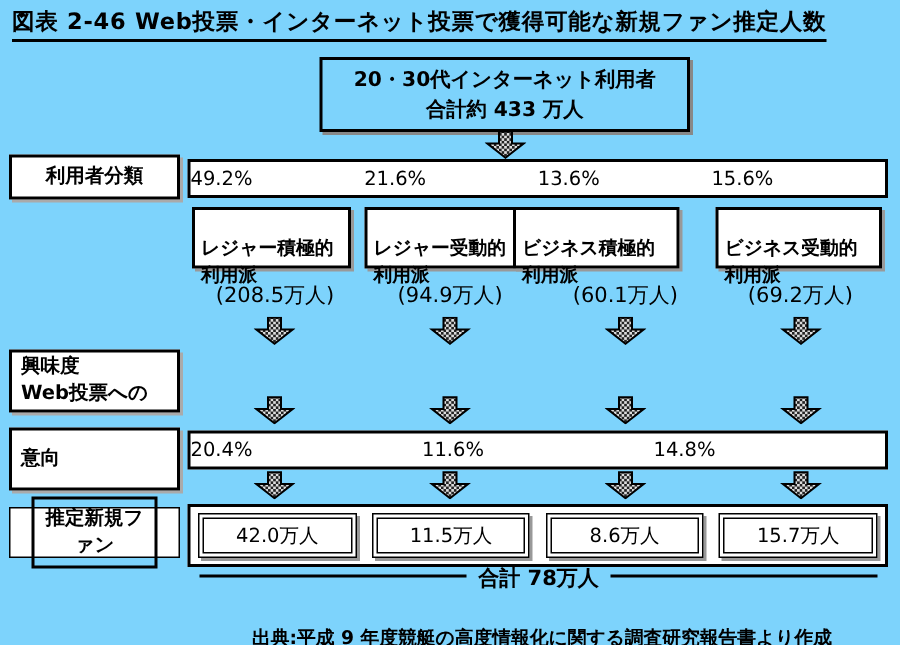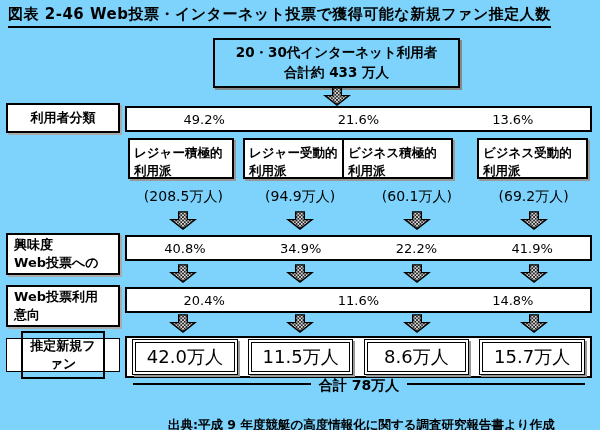--- a/index.html
+++ b/index.html
@@ -22,38 +22,38 @@
     font-size:13px;font-weight:bold;box-shadow:2px 2px 0 #aaa;background:#fff;
     display:flex;flex-direction:column;justify-content:center;padding:2px 6px;line-height:1.35;
   }
   .label-box.center{align-items:center;text-align:center;}
   .label-box.dbl{border:1px solid #000;padding:14px;}
   .label-box.dbl .inner{border:2px solid #000;padding:4px 2px;text-align:center;}
   .wide-box{
     position:absolute;left:125px;width:467px;height:26px;border:2px solid #000;
     box-sizing:border-box;display:flex;align-items:center;background:#fff;
   }
-  .wide-box .cell{flex:1;text-align:center;font-size:13px;}
+  .wide-box .cell{flex:1;font-size:13px;}
   .cat-box{
     position:absolute;top:138px;height:41px;border:2px solid #000;box-sizing:border-box;
-    font-size:12.5px;font-weight:bold;line-height:1.4;padding:4px 4px;background:#fff;
+    font-size:12.5px;font-weight:bold;line-height:1.4;padding:16px 4px;background:#fff;
     box-shadow:2px 2px 0 #999;
   }
   .count-row{
     position:absolute;left:125px;top:188px;width:467px;display:flex;
   }
   .count-row .cell{flex:1;text-align:center;font-size:14px;}
   .arrow{position:absolute;width:28px;height:19px;}
   .est-outer{
     position:absolute;left:125px;top:336px;width:467px;height:42px;border:2px solid #000;
     box-sizing:border-box;display:flex;align-items:center;background:#fff;
   }
   .est-outer .cell{flex:1;display:flex;justify-content:center;}
   .val-box{border:1px solid #000;padding:2px;width:86%;box-shadow:2px 2px 0 #999;background:#fff;}
-  .val-box .inner{border:1px solid #000;text-align:center;font-size:18px;padding:2px 0;}
+  .val-box .inner{border:1px solid #000;text-align:center;font-size:13px;padding:2px 0;}
   .total-row{
     position:absolute;left:133px;top:377px;width:452px;display:flex;align-items:flex-start;
   }
   .tline{flex:1;border-top:2px solid #000;margin-top:6px;}
   .total-text{padding:0 8px;font-size:14px;font-weight:bold;white-space:nowrap;}
   .source{
     position:absolute;left:168px;top:405px;font-size:12.5px;font-weight:bold;white-space:nowrap;margin-top:12px;
   }
 </style>
 </head>
@@ -85,20 +85,21 @@
       <use href="#block-arrow"></use>
     </svg>
 
   <div class="label-box center" style="top:103px;height:30px">
     <div>利用者分類</div>
   </div>
   <div class="wide-box" style="top:106px">
     <div class="cell">49.2%</div>
     <div class="cell">21.6%</div>
     <div class="cell">13.6%</div>
+    <div class="cell">15.6%</div>
   </div>
 
   <div class="cat-box" style="left:128px;width:106px">
     <div>レジャー積極的</div>
     <div>利用派</div>
   </div>
   <div class="cat-box" style="left:243px;width:103px">
     <div>レジャー受動的</div>
     <div>利用派</div>
   </div>
@@ -128,42 +129,35 @@
       <use href="#block-arrow"></use>
     </svg>
   <svg class="arrow" style="left:520px;top:211px">
       <use href="#block-arrow"></use>
     </svg>
 
   <div class="label-box" style="top:233px;height:42px">
     <div>興味度</div>
     <div>Web投票への</div>
   </div>
-  <div class="wide-box" style="top:235px">
-    <div class="cell">40.8%</div>
-    <div class="cell">34.9%</div>
-    <div class="cell">22.2%</div>
-    <div class="cell">41.9%</div>
-  </div>
 
   <svg class="arrow" style="left:169px;top:264px">
       <use href="#block-arrow"></use>
     </svg>
   <svg class="arrow" style="left:286px;top:264px">
       <use href="#block-arrow"></use>
     </svg>
   <svg class="arrow" style="left:403px;top:264px">
       <use href="#block-arrow"></use>
     </svg>
   <svg class="arrow" style="left:520px;top:264px">
       <use href="#block-arrow"></use>
     </svg>
 
   <div class="label-box" style="top:285px;height:42px">
-    <div>Web投票利用</div>
     <div>意向</div>
   </div>
   <div class="wide-box" style="top:287px">
     <div class="cell">20.4%</div>
     <div class="cell">11.6%</div>
     <div class="cell">14.8%</div>
   </div>
 
   <svg class="arrow" style="left:169px;top:314px">
       <use href="#block-arrow"></use>

